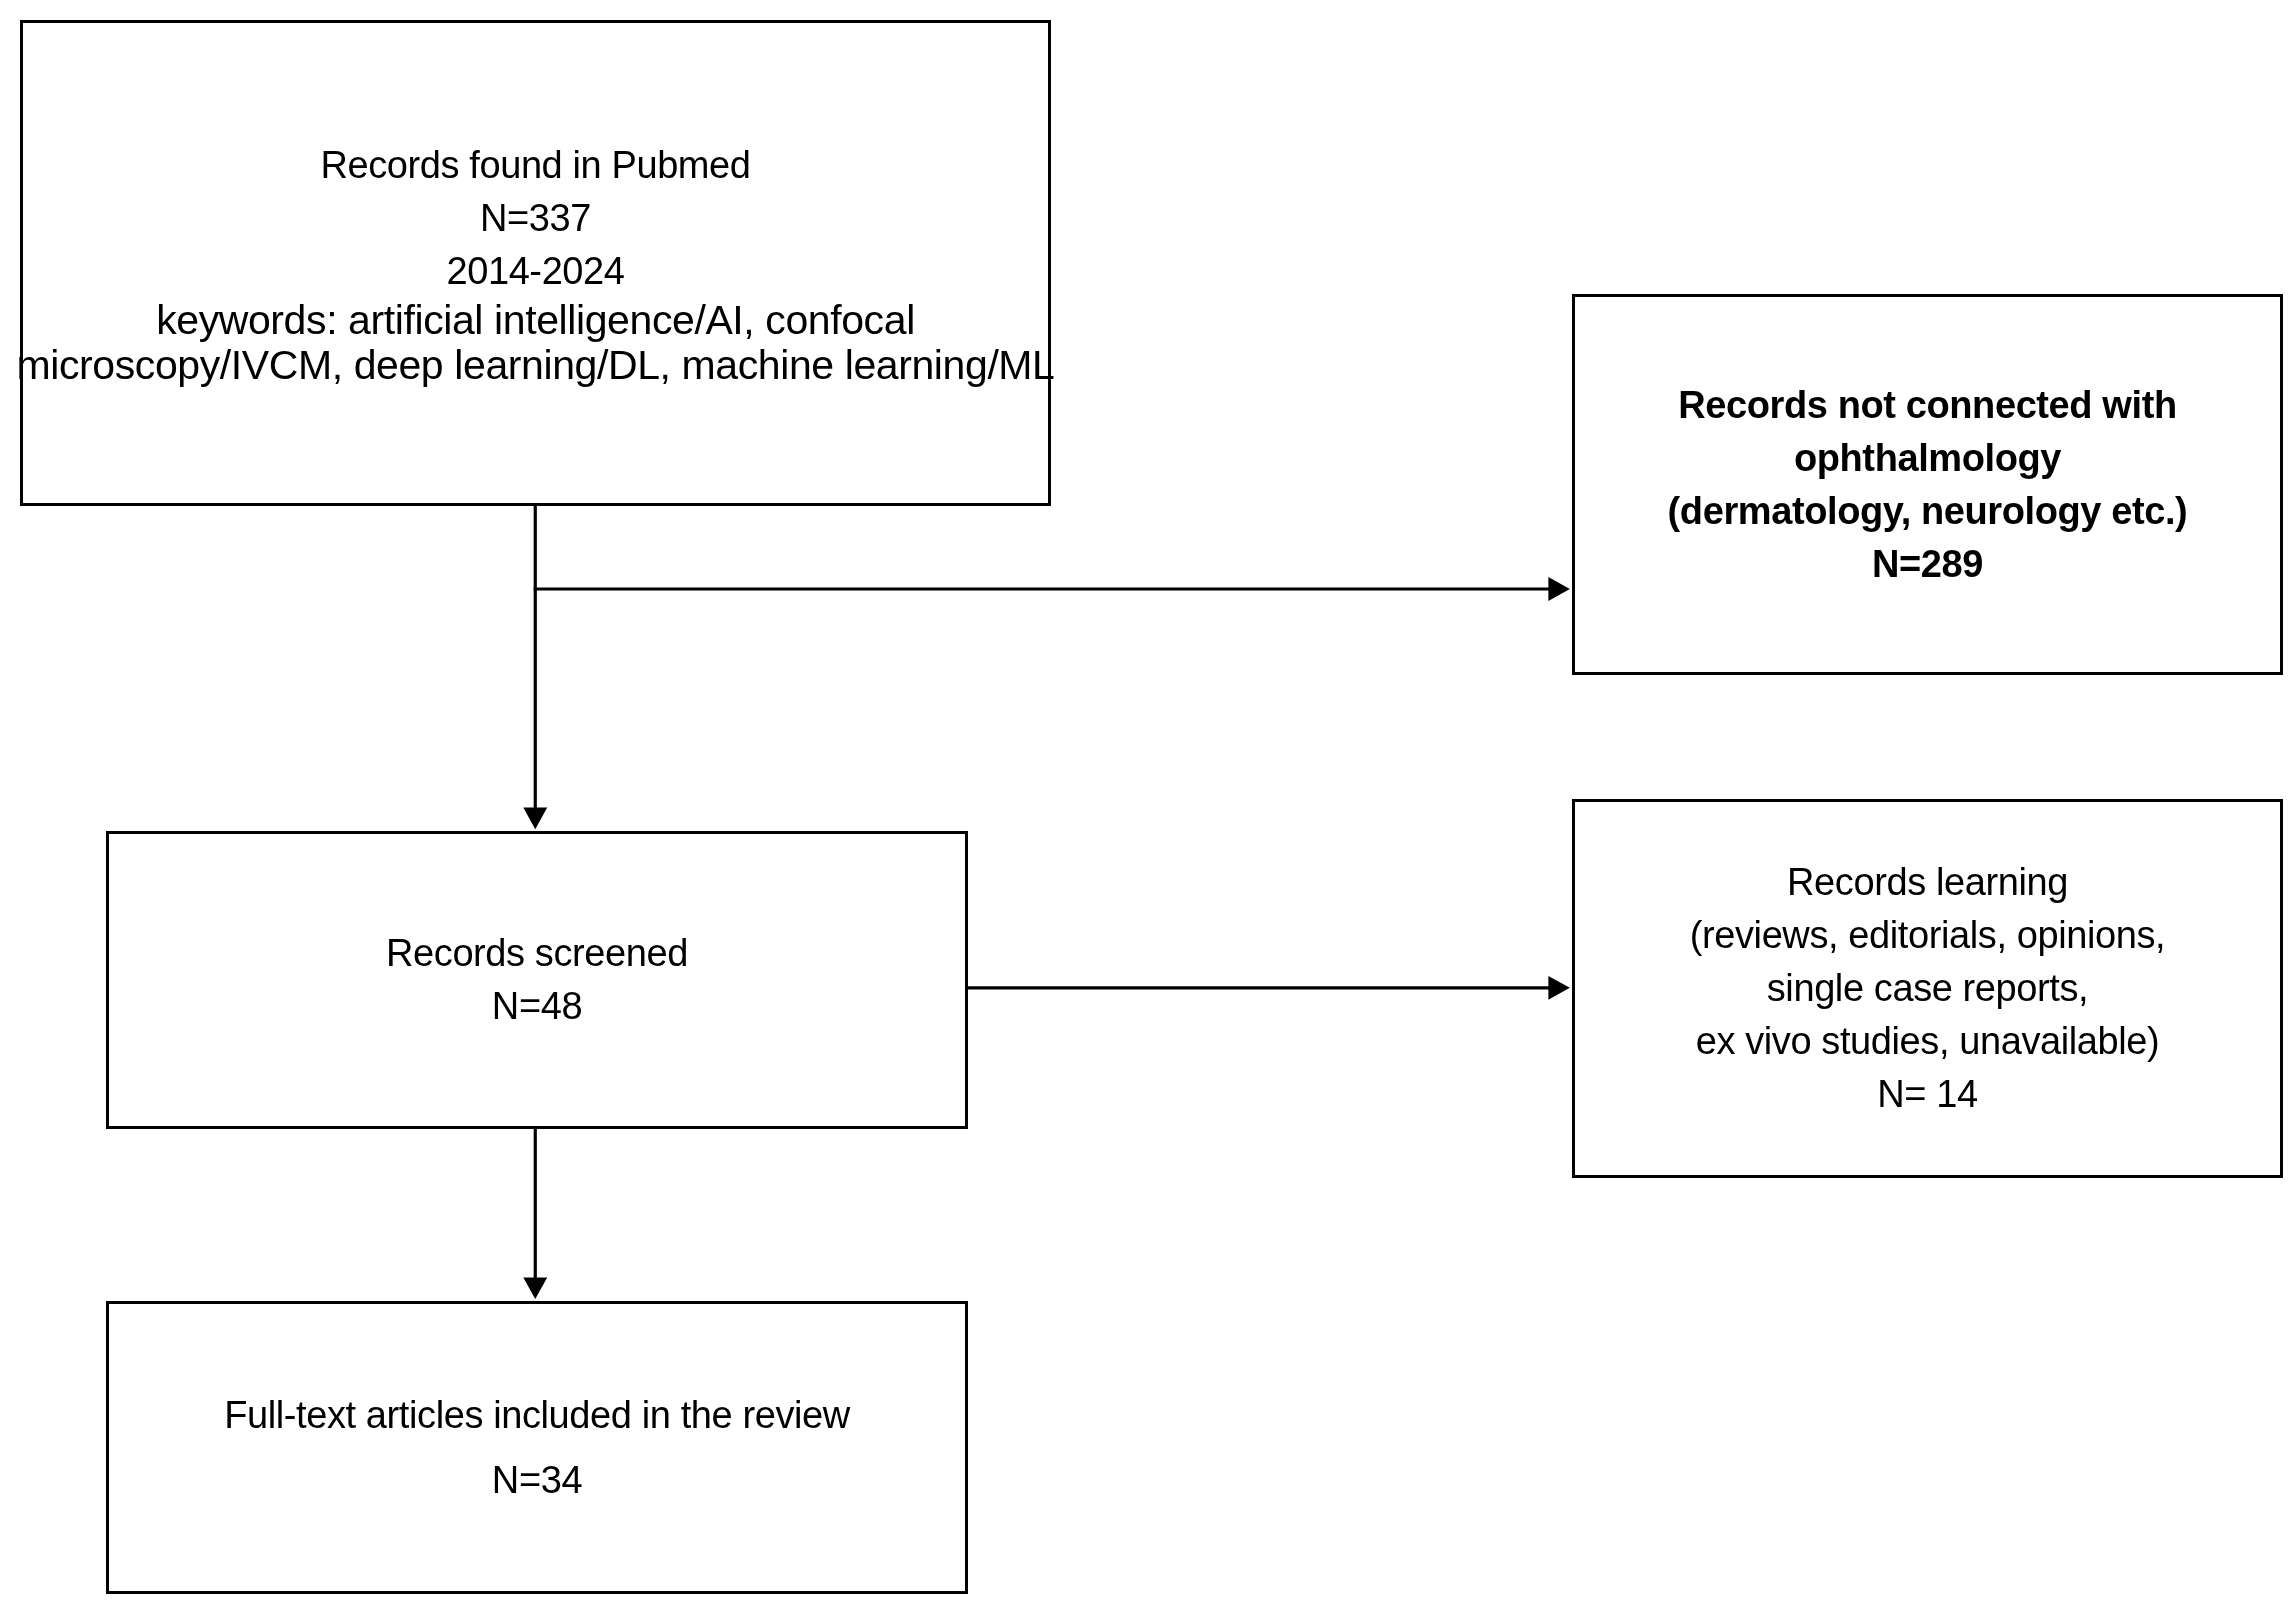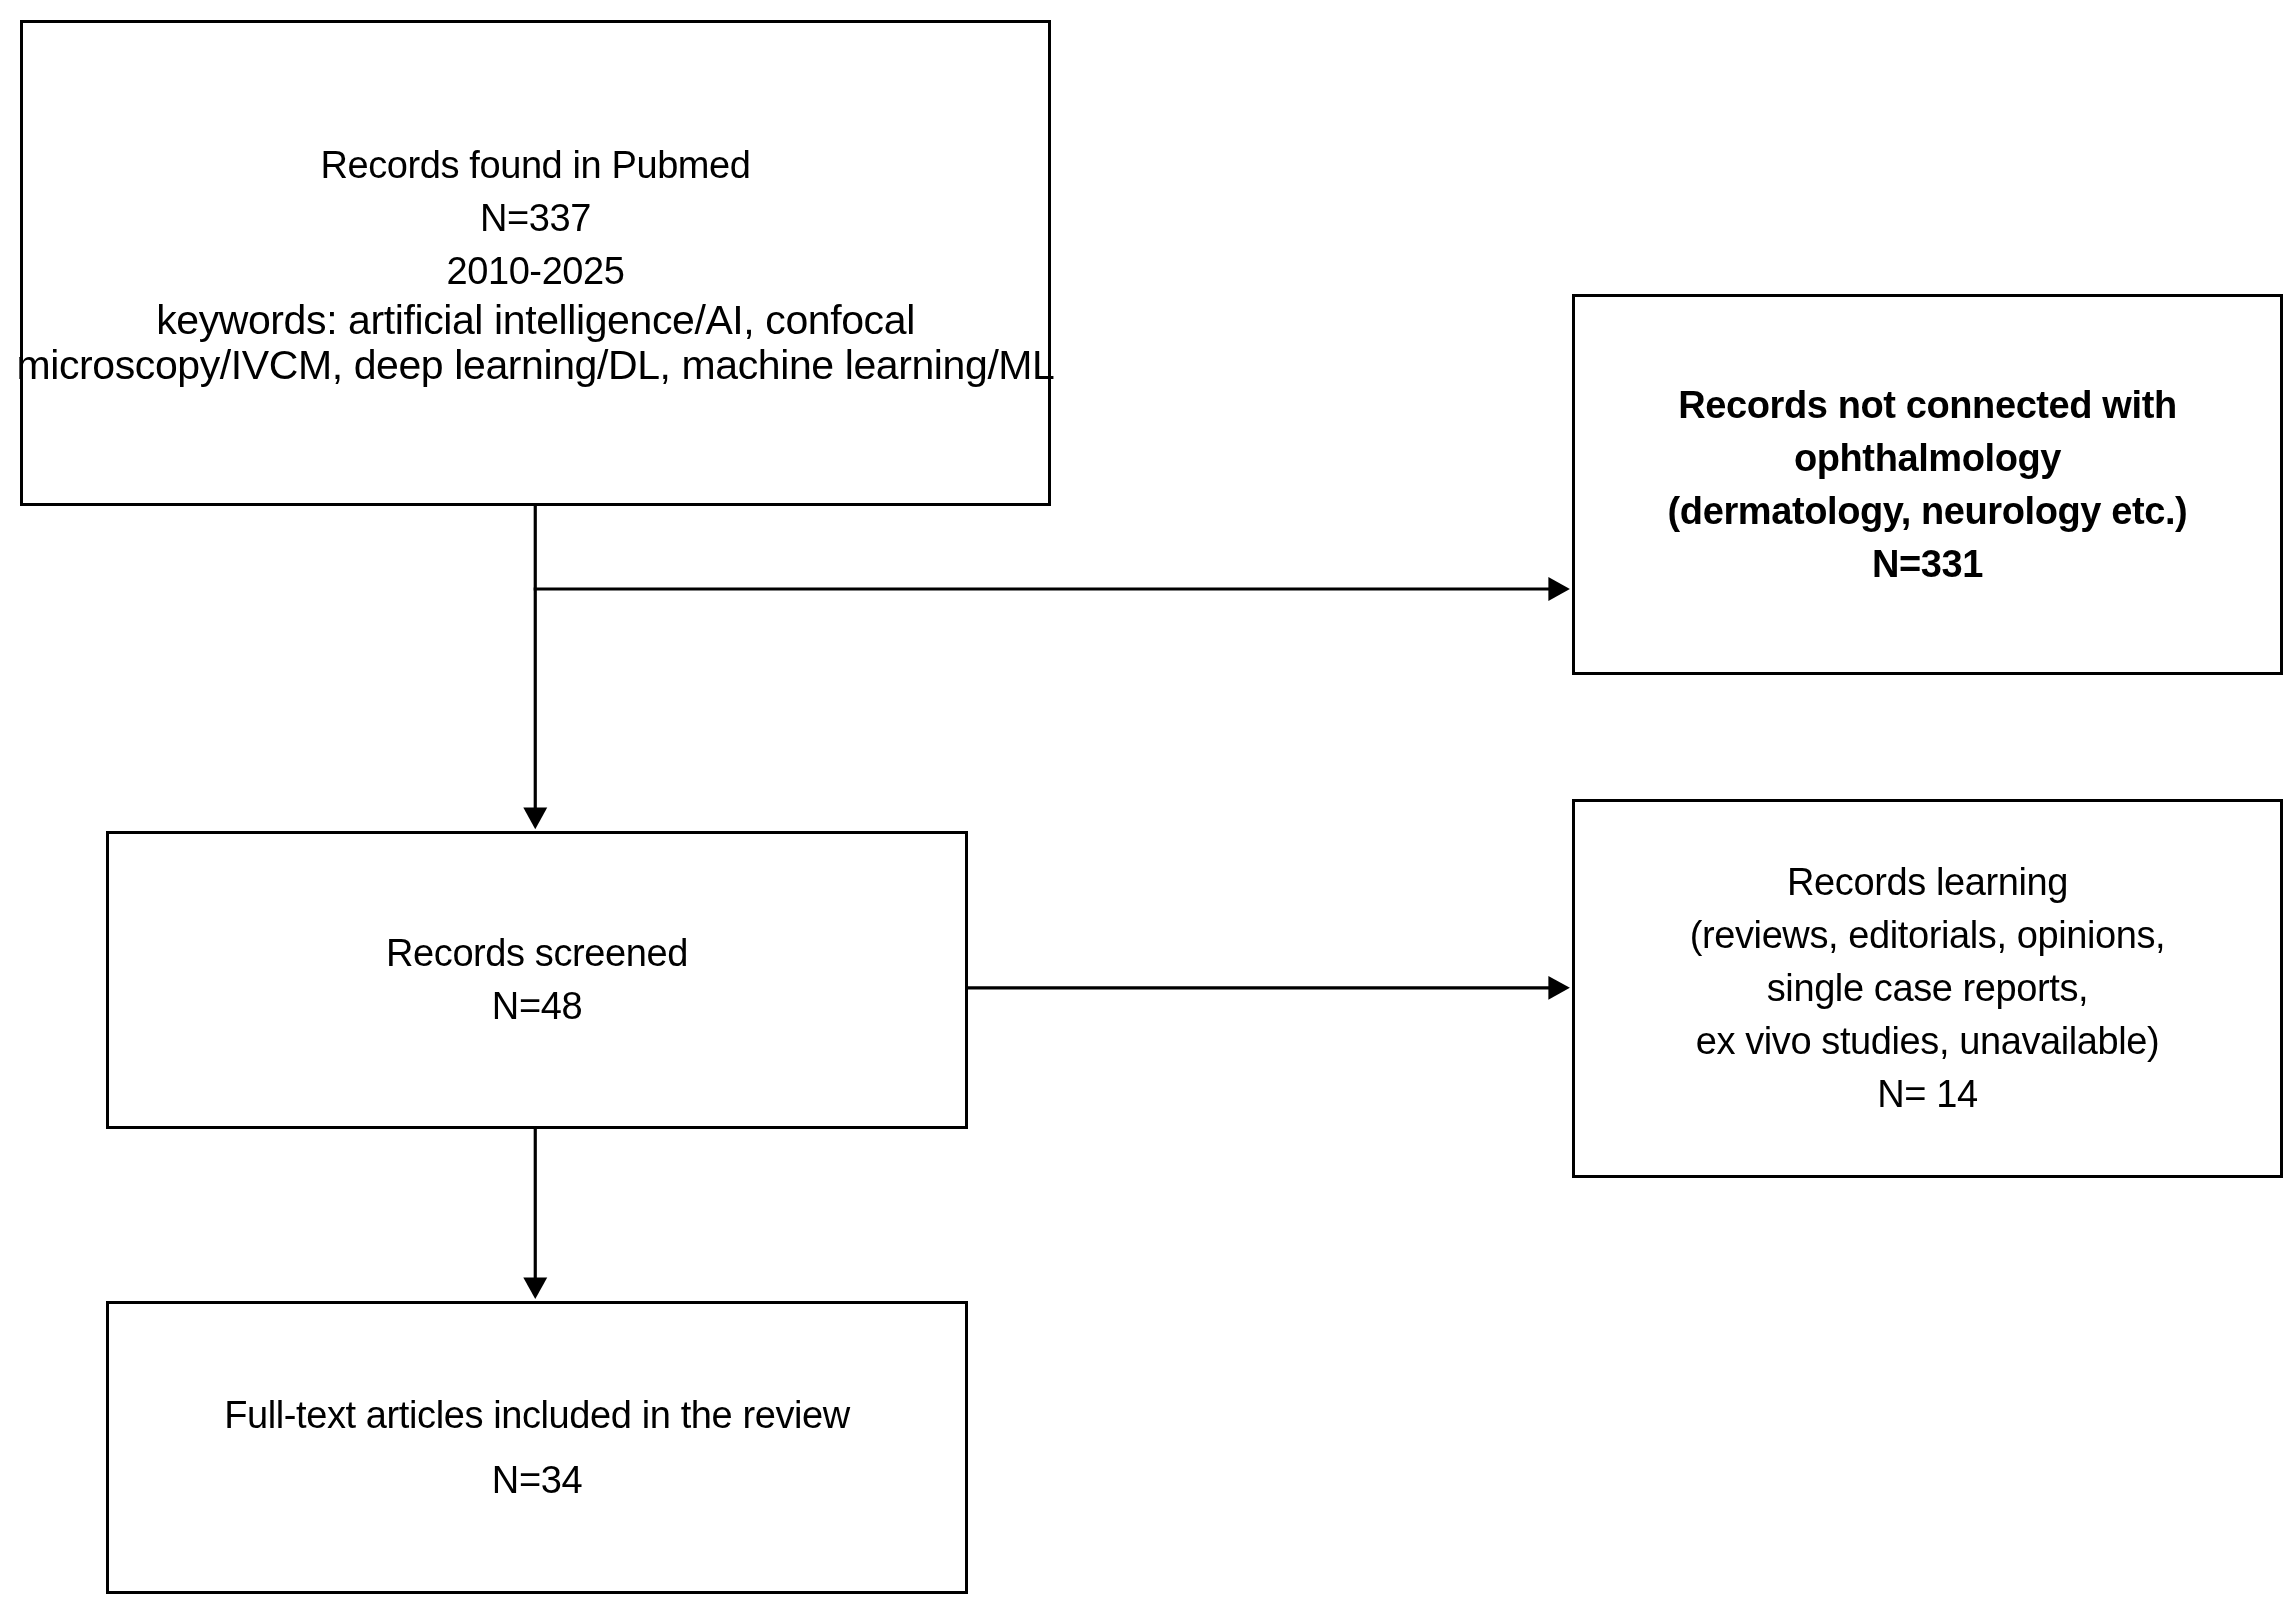--- a/index.html
+++ b/index.html
@@ -70,30 +70,30 @@
     <line x1="1211" y1="1238" x2="1943" y2="1238" stroke="#000000" stroke-width="4"></line>
     <polygon points="1968,1238 1941,1223 1941,1253" fill="#000000"></polygon>
 
     <line x1="671" y1="1412" x2="671" y2="1603" stroke="#000000" stroke-width="4"></line>
     <polygon points="671,1628 656,1601 686,1601" fill="#000000"></polygon>
   </svg>
 
   <div class="flow-box" id="box-records-found">
     <div class="box-line-main">Records found in Pubmed</div>
     <div class="box-line-main">N=337</div>
-    <div class="box-line-main">2010-2025</div>
+    <div class="box-line-main">2014-2024</div>
     <div class="box-line-small">keywords: artificial intelligence/AI, confocal</div>
     <div class="box-line-small">microscopy/IVCM, deep learning/DL, machine learning/ML</div>
   </div>
 
   <div class="flow-box" id="box-not-connected">
     <div class="box-line-main">Records not connected with</div>
     <div class="box-line-main">ophthalmology</div>
     <div class="box-line-main">(dermatology, neurology etc.)</div>
-    <div class="box-line-main">N=331</div>
+    <div class="box-line-main">N=289</div>
   </div>
 
   <div class="flow-box" id="box-screened">
     <div class="box-line-main">Records screened</div>
     <div class="box-line-main">N=48</div>
   </div>
 
   <div class="flow-box" id="box-excluded">
     <div class="box-line-main">Records learning</div>
     <div class="box-line-main">(reviews, editorials, opinions,</div>

